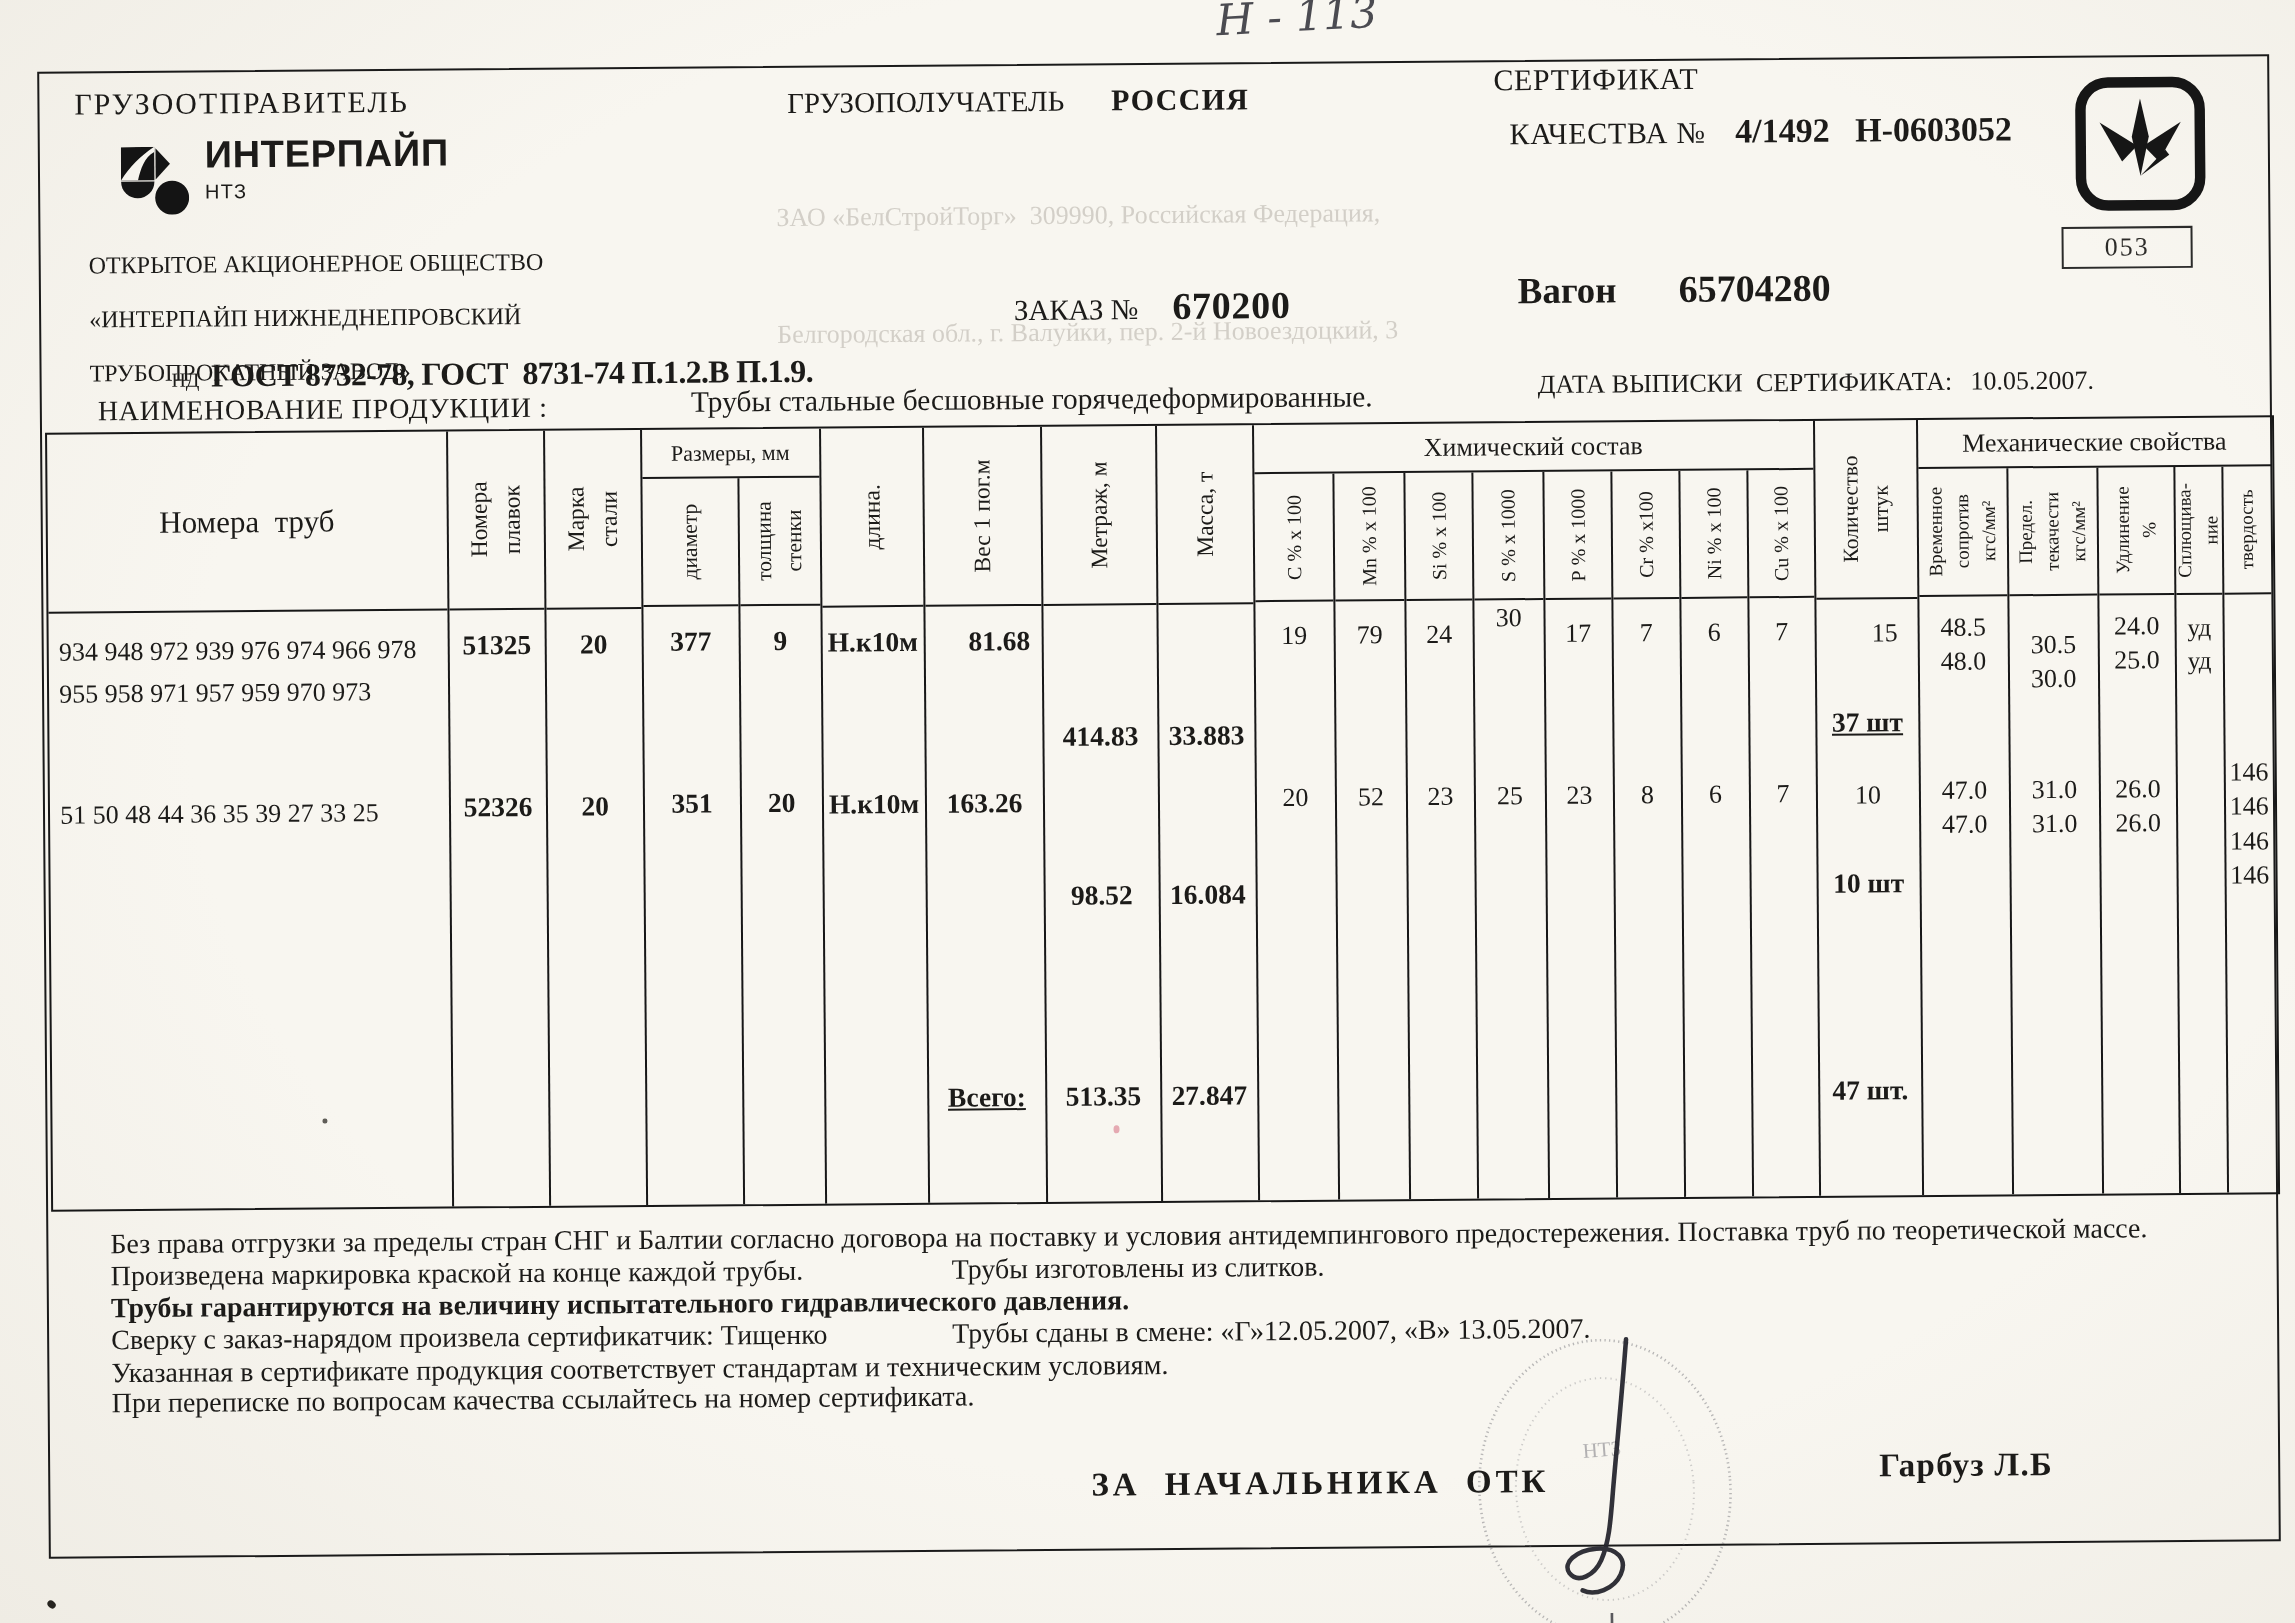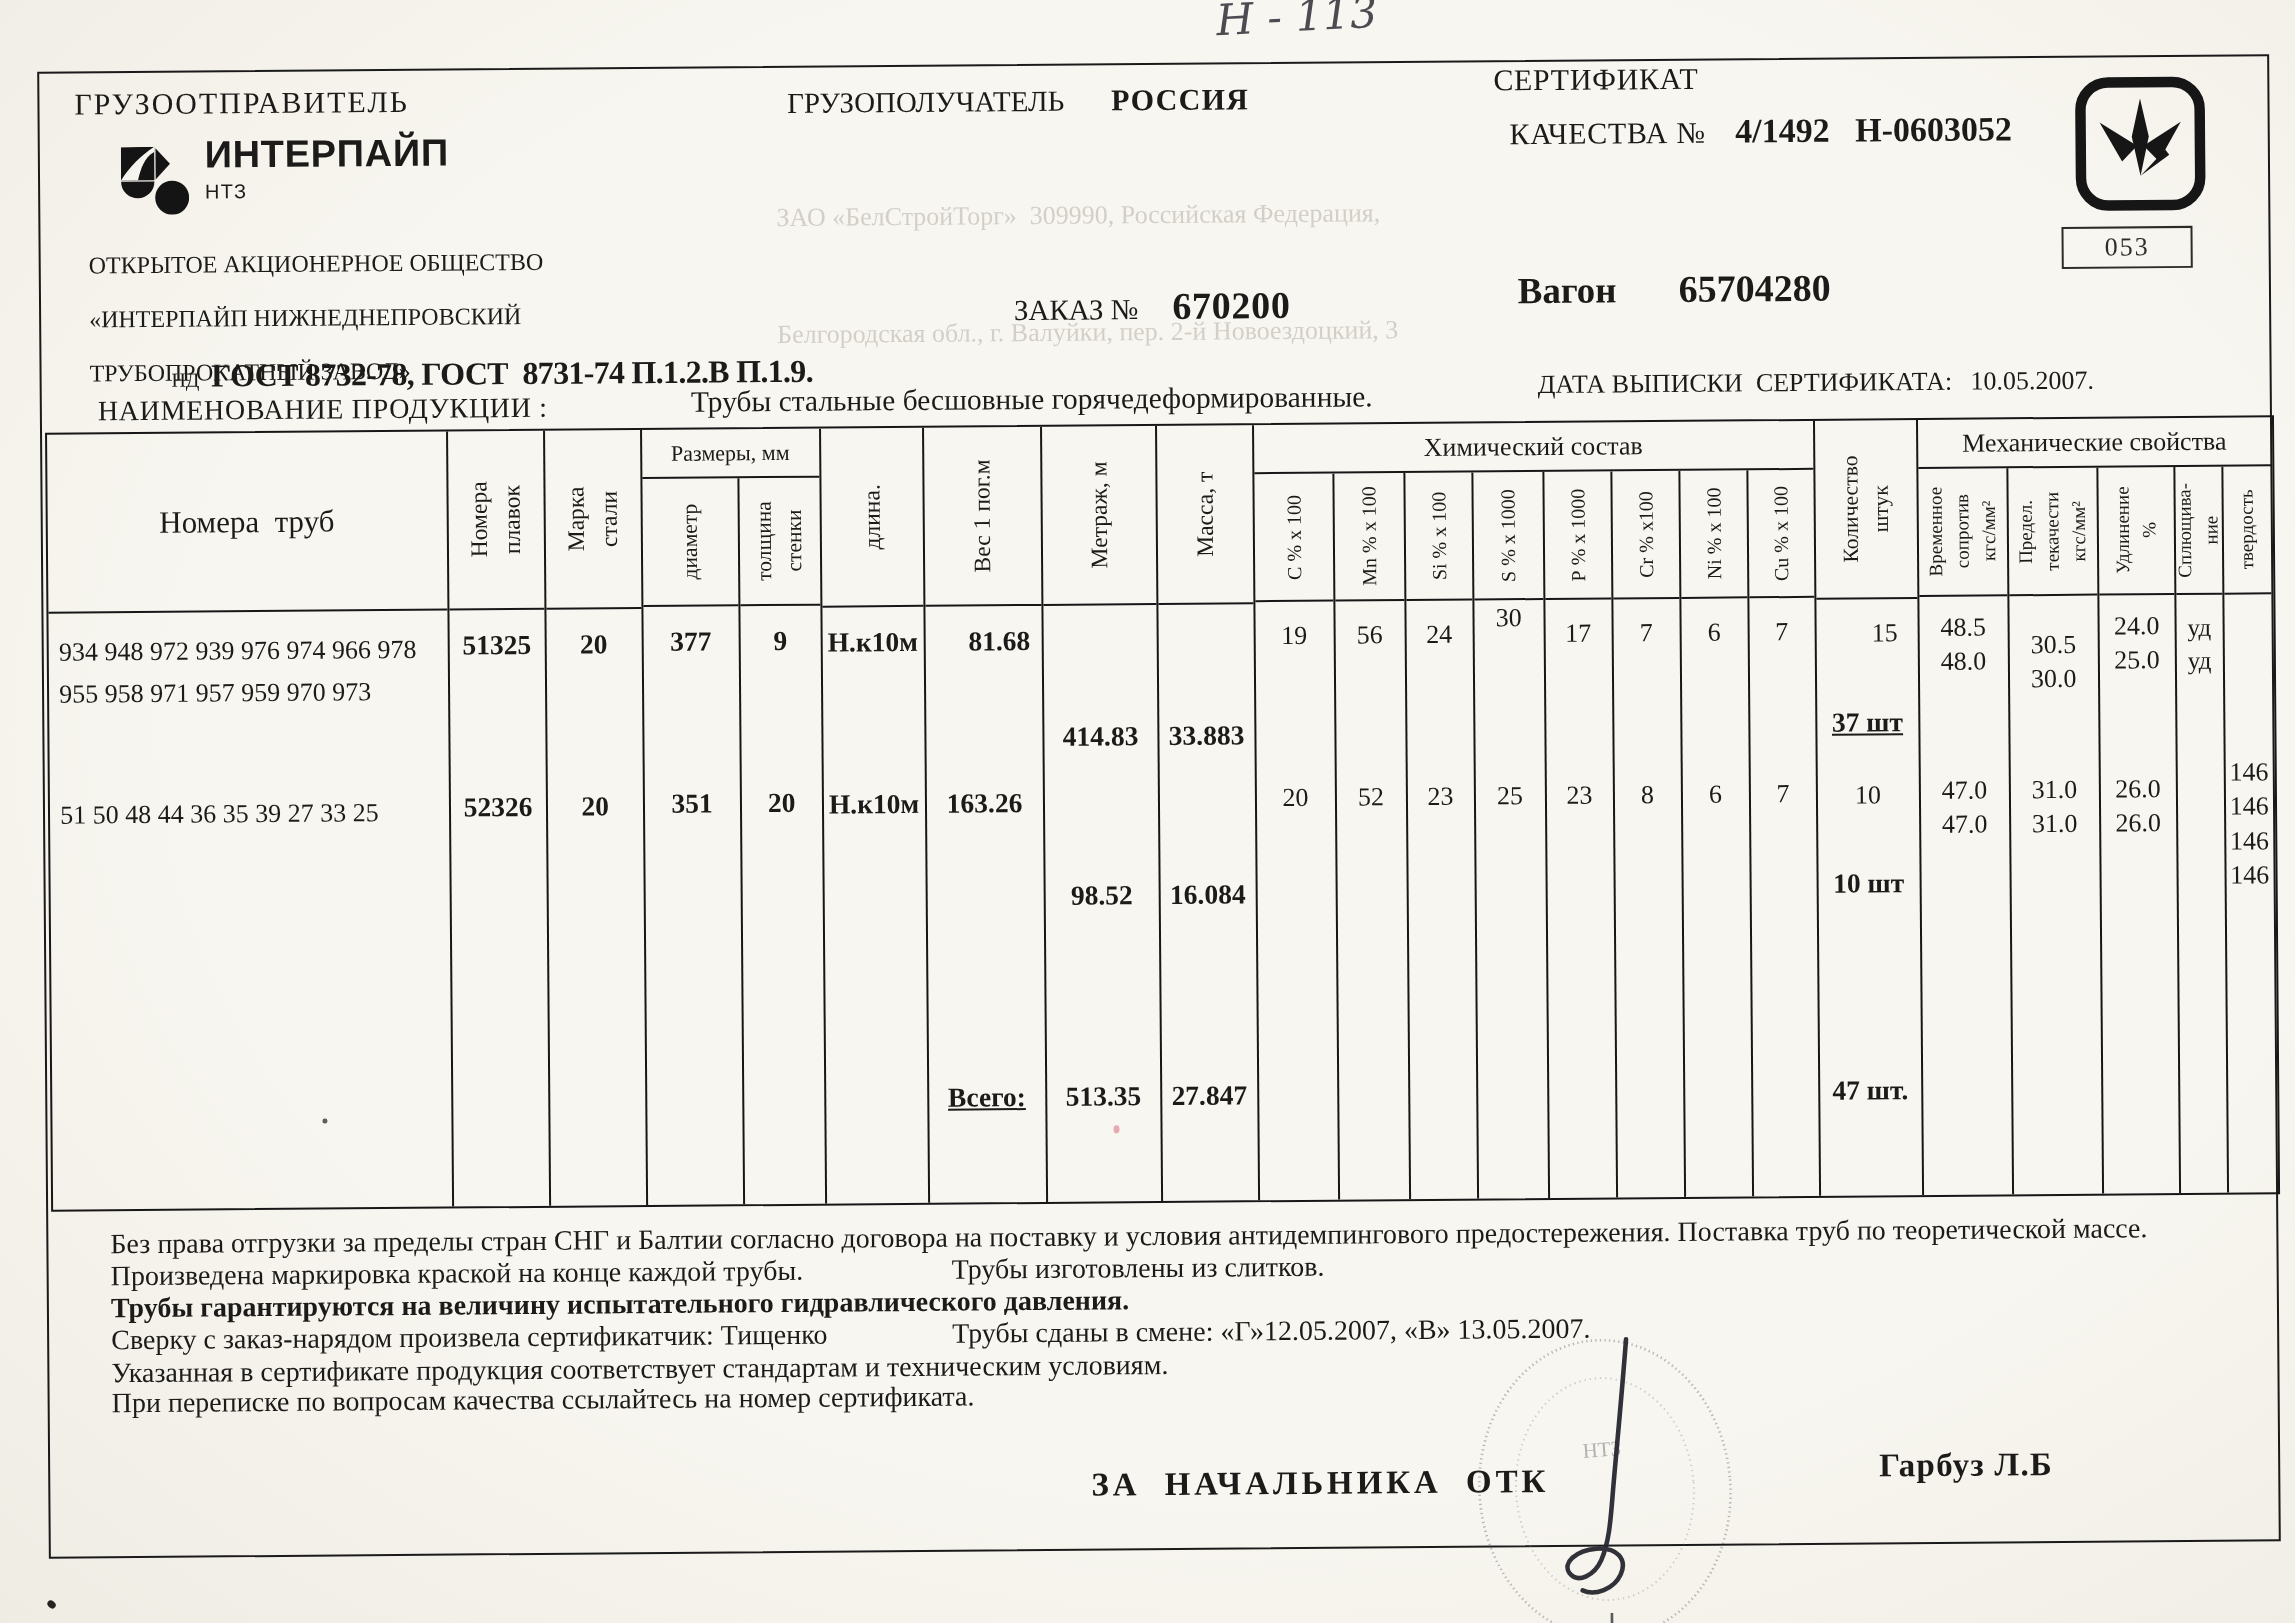--- a/index.html
+++ b/index.html
@@ -244,21 +244,21 @@
           <div class="subcol" style="width:80px;">
             <div class="hcell2"><div class="v" style="font-size:20px;">С % х 100</div></div>
             <div class="bcell">
               <div class="entry" style="top:17px;">19</div>
               <div class="entry" style="top:179px;">20</div>
             </div>
           </div>
           <div class="subcol" style="width:71px;">
             <div class="hcell2"><div class="v" style="font-size:20px;">Mn % х 100</div></div>
             <div class="bcell">
-              <div class="entry" style="top:17px;">56</div>
+              <div class="entry" style="top:17px;">79</div>
               <div class="entry" style="top:179px;">52</div>
             </div>
           </div>
           <div class="subcol" style="width:68px;">
             <div class="hcell2"><div class="v" style="font-size:20px;">Si % х 100</div></div>
             <div class="bcell">
               <div class="entry" style="top:17px;">24</div>
               <div class="entry" style="top:179px;">23</div>
             </div>
           </div>

